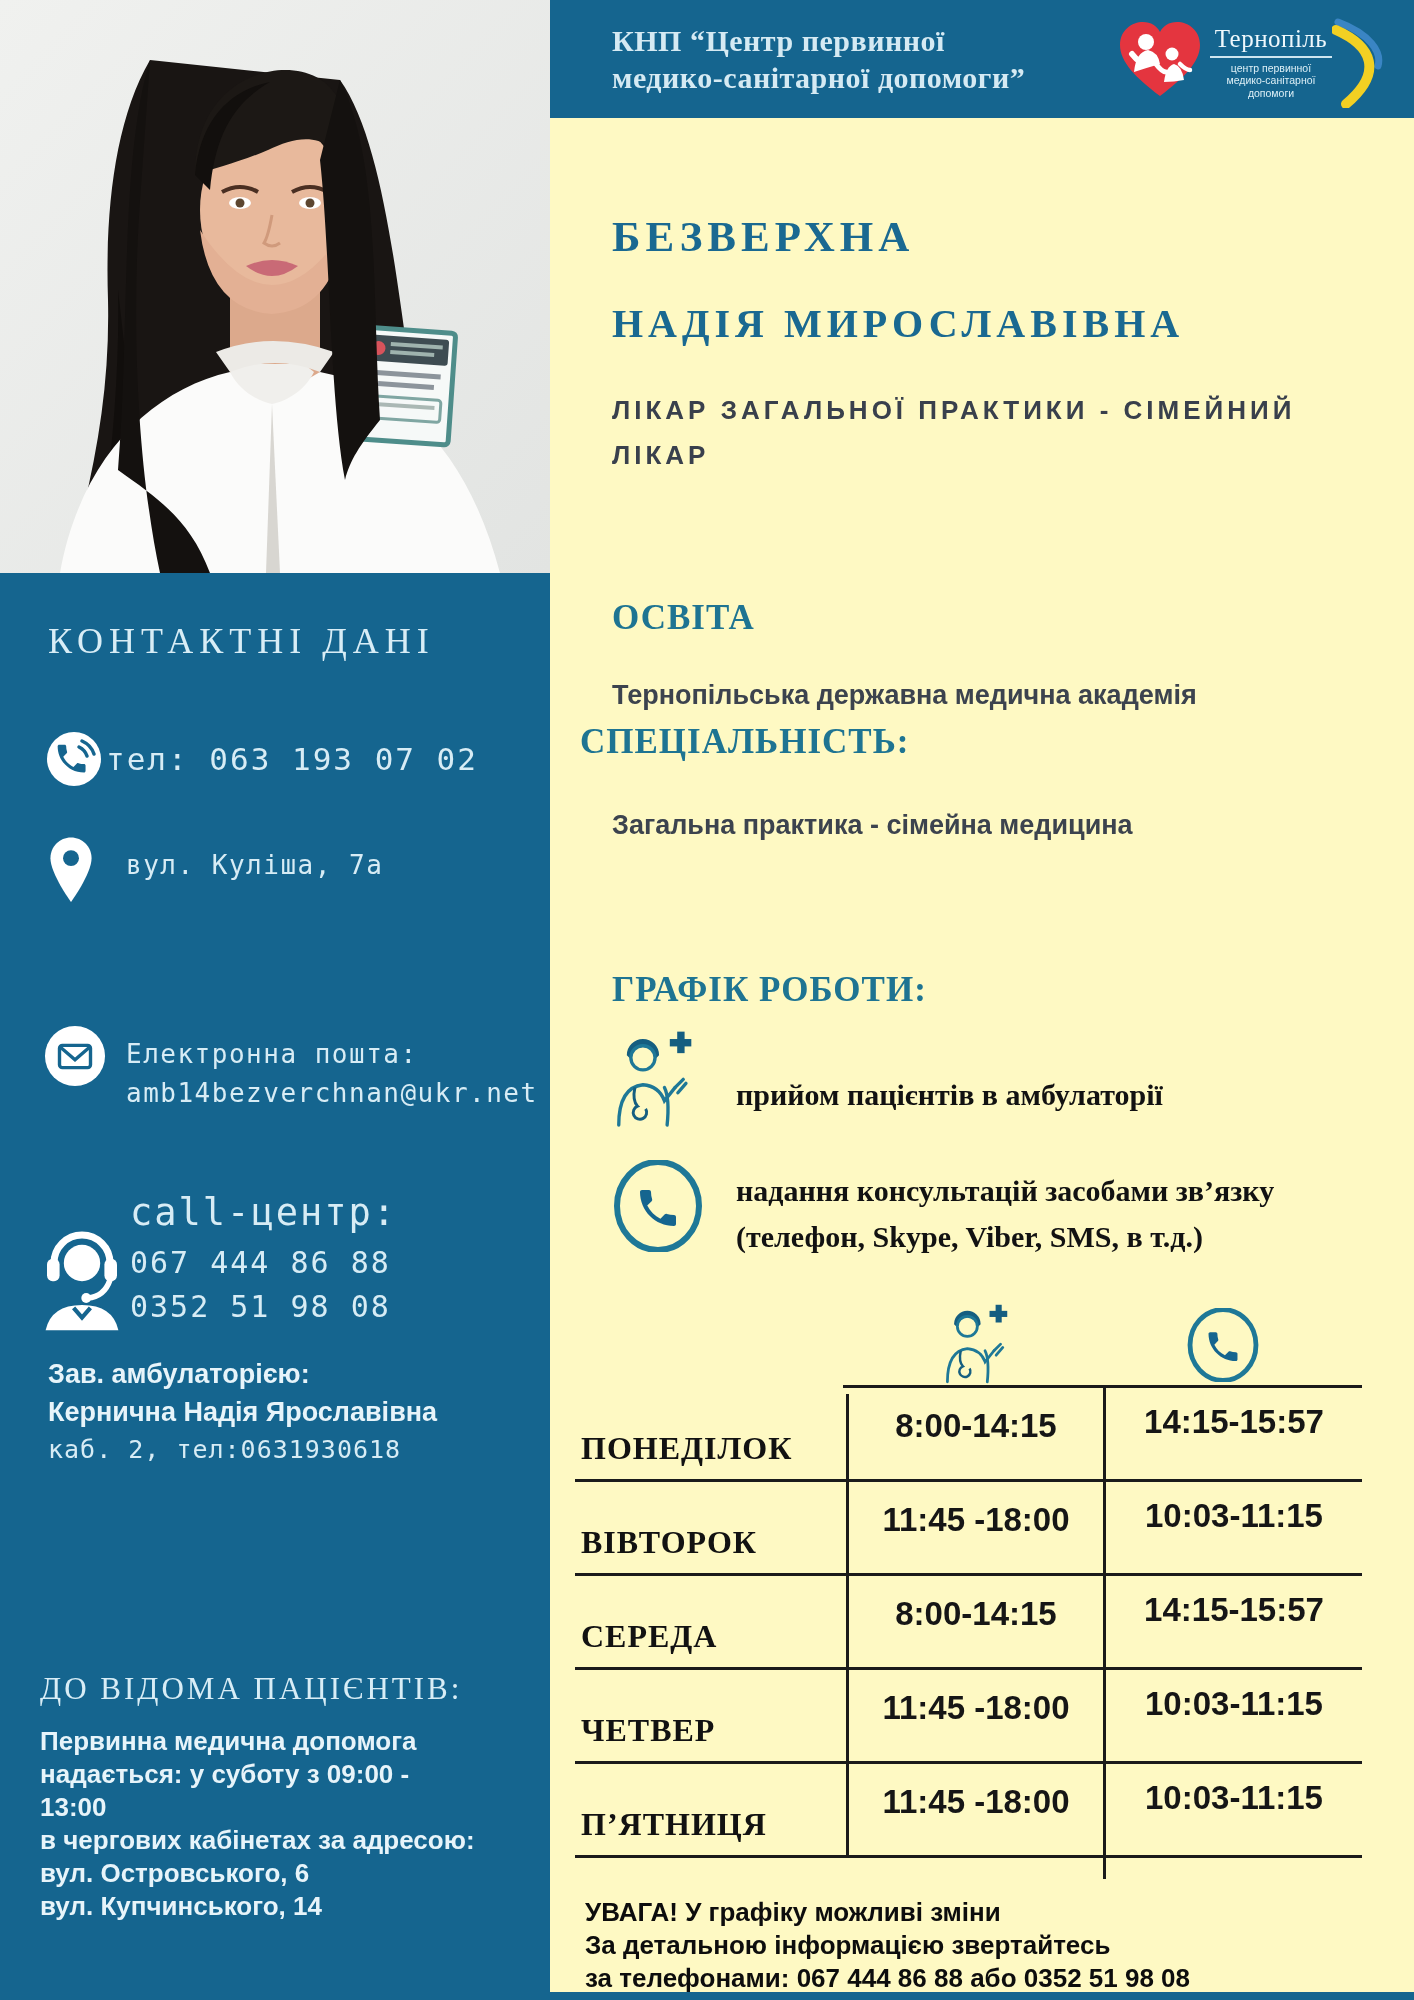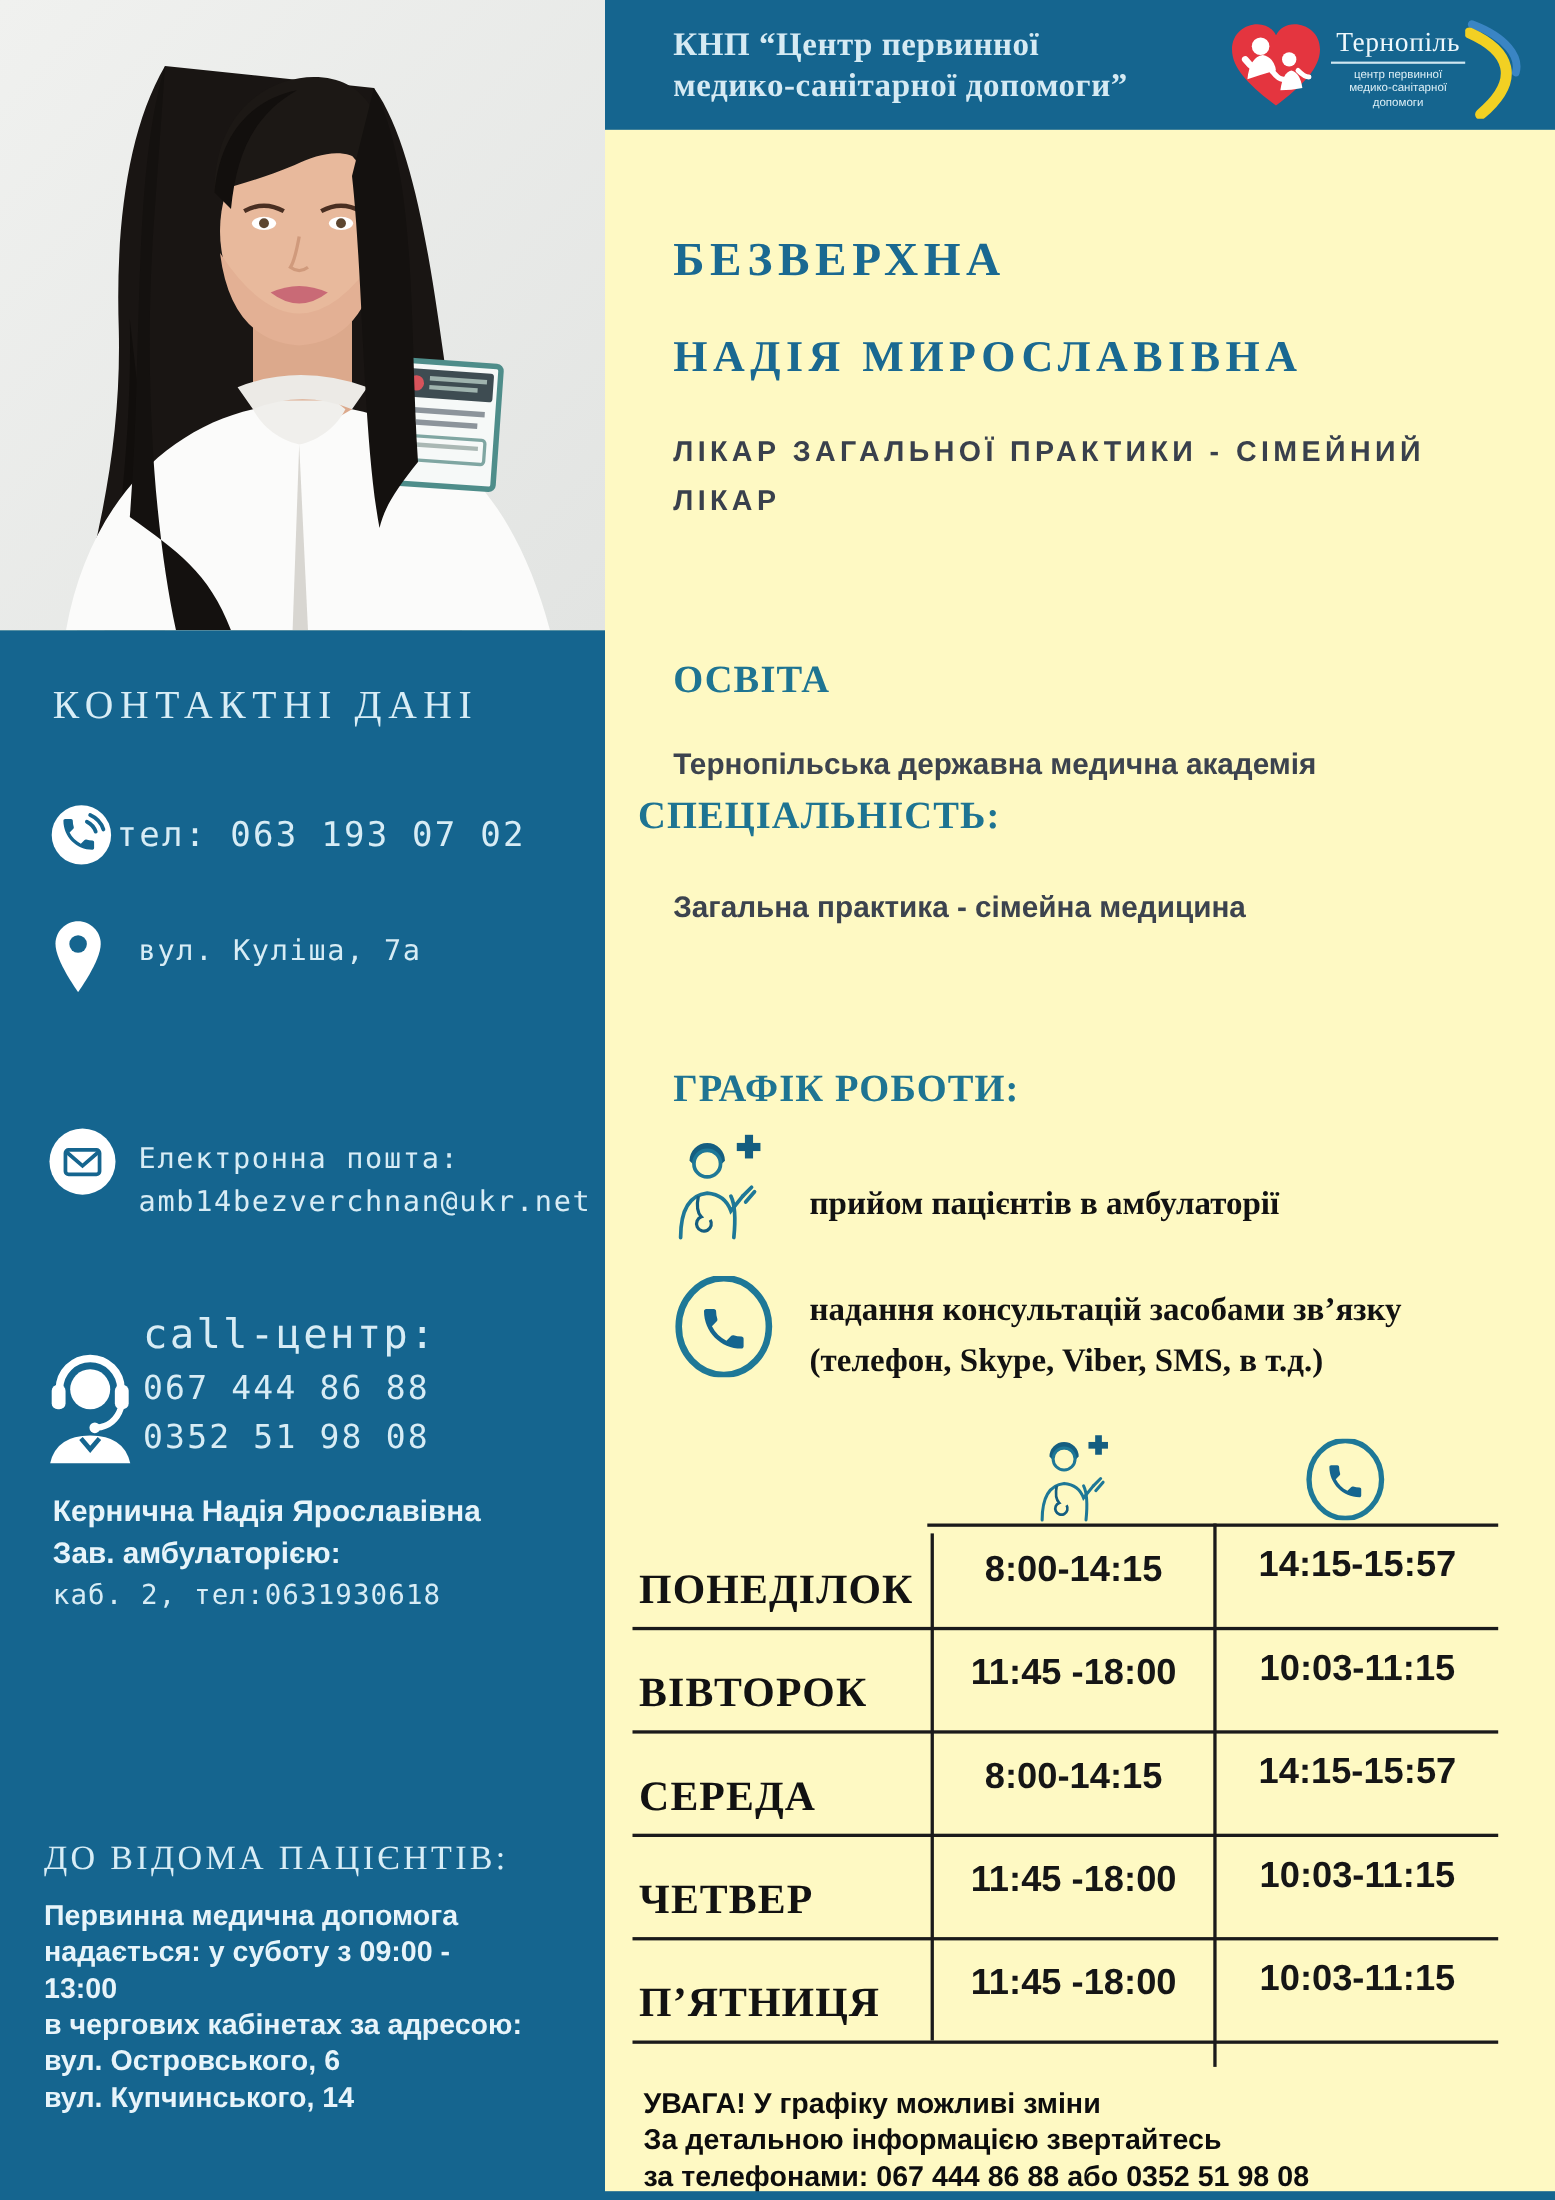--- a/index.html
+++ b/index.html
@@ -35,21 +35,21 @@
   .sec-text{color:#3c434e;font-weight:bold;font-size:27px;margin-top:20px;}
   .legend-text{font-family:"Liberation Serif",serif;font-weight:bold;color:#121212;font-size:30px;}
 
   
   .table{left:575px;top:1385px;width:787px;height:470px;}
   .t-topline{position:absolute;left:268px;top:0;width:519px;height:3px;background:#1b1b1b;}
   .t-v1{position:absolute;left:271px;top:9px;width:3px;height:461px;background:#1b1b1b;}
   .t-v2{position:absolute;left:528px;top:0;width:3px;height:494px;background:#1b1b1b;}
   .t-row{position:absolute;left:0;width:787px;height:94px;border-bottom:3px solid #1b1b1b;}
   .t-day{position:absolute;left:6px;bottom:12px;font-family:"Liberation Serif",serif;
-         font-weight:bold;font-size:38px;color:#121212;letter-spacing:1px;}
+         font-weight:bold;font-size:32px;color:#121212;letter-spacing:1px;}
   .t-time{position:absolute;top:0;height:94px;display:flex;align-items:center;justify-content:center;
           font-size:33px;font-weight:600;color:#161616;letter-spacing:0;}
   .t-c1{left:274px;width:254px;}
   .t-c2{left:531px;width:256px;}
 
   .notice{color:#0d0d0d;font-weight:bold;font-size:26px;line-height:33px;}
 
   .bottom-strip{left:550px;top:1992px;width:864px;height:8px;background:#15658f;}
   svg{display:block;}
 </style>
@@ -183,22 +183,22 @@
       <path d="M50,42 q-4,12 -16,13" fill="none" stroke="#ffffff" stroke-width="4" stroke-linecap="round"></path>
       <circle cx="33" cy="55" r="3.5" fill="#ffffff"></circle>
       <path d="M4,78 q4,-18 26,-18 q22,0 26,18 Z" fill="#ffffff"></path>
       <path d="M24,62 l6,7 l6,-7" fill="none" stroke="#15658f" stroke-width="3"></path>
     </svg>
     <div class="abs mono" style="left:130px;top:618px;font-size:37px;letter-spacing:2px;">call-центр:</div>
     <div class="abs mono" style="left:130px;top:672px;font-size:30px;letter-spacing:2px;">067 444 86 88</div>
     <div class="abs mono" style="left:130px;top:716px;font-size:30px;letter-spacing:2px;">0352 51 98 08</div>
 
     <div class="abs" style="left:48px;top:782px;font-size:27px;line-height:38px;">
+      <div class="sb-bold">Зав. амбулаторією:</div>
       <div class="sb-bold">Кернична Надія Ярославівна</div>
-      <div class="sb-bold">Зав. амбулаторією:</div>
       <div class="mono" style="font-size:25px;letter-spacing:1px;">каб. 2, тел:0631930618</div>
     </div>
 
     <div class="abs" style="left:40px;top:1098px;font-family:'Liberation Serif',serif;font-size:31px;letter-spacing:3px;color:#d8edf6;">ДО ВІДОМА ПАЦІЄНТІВ:</div>
     <div class="abs" style="left:40px;top:1152px;font-size:26px;line-height:33px;font-weight:bold;color:#e7f4fa;">
       <div>Первинна медична допомога</div>
       <div>надається: у суботу з 09:00 -</div>
       <div>13:00</div>
       <div>в чергових кабінетах за адресою:</div>
       <div>вул. Островського, 6</div>

